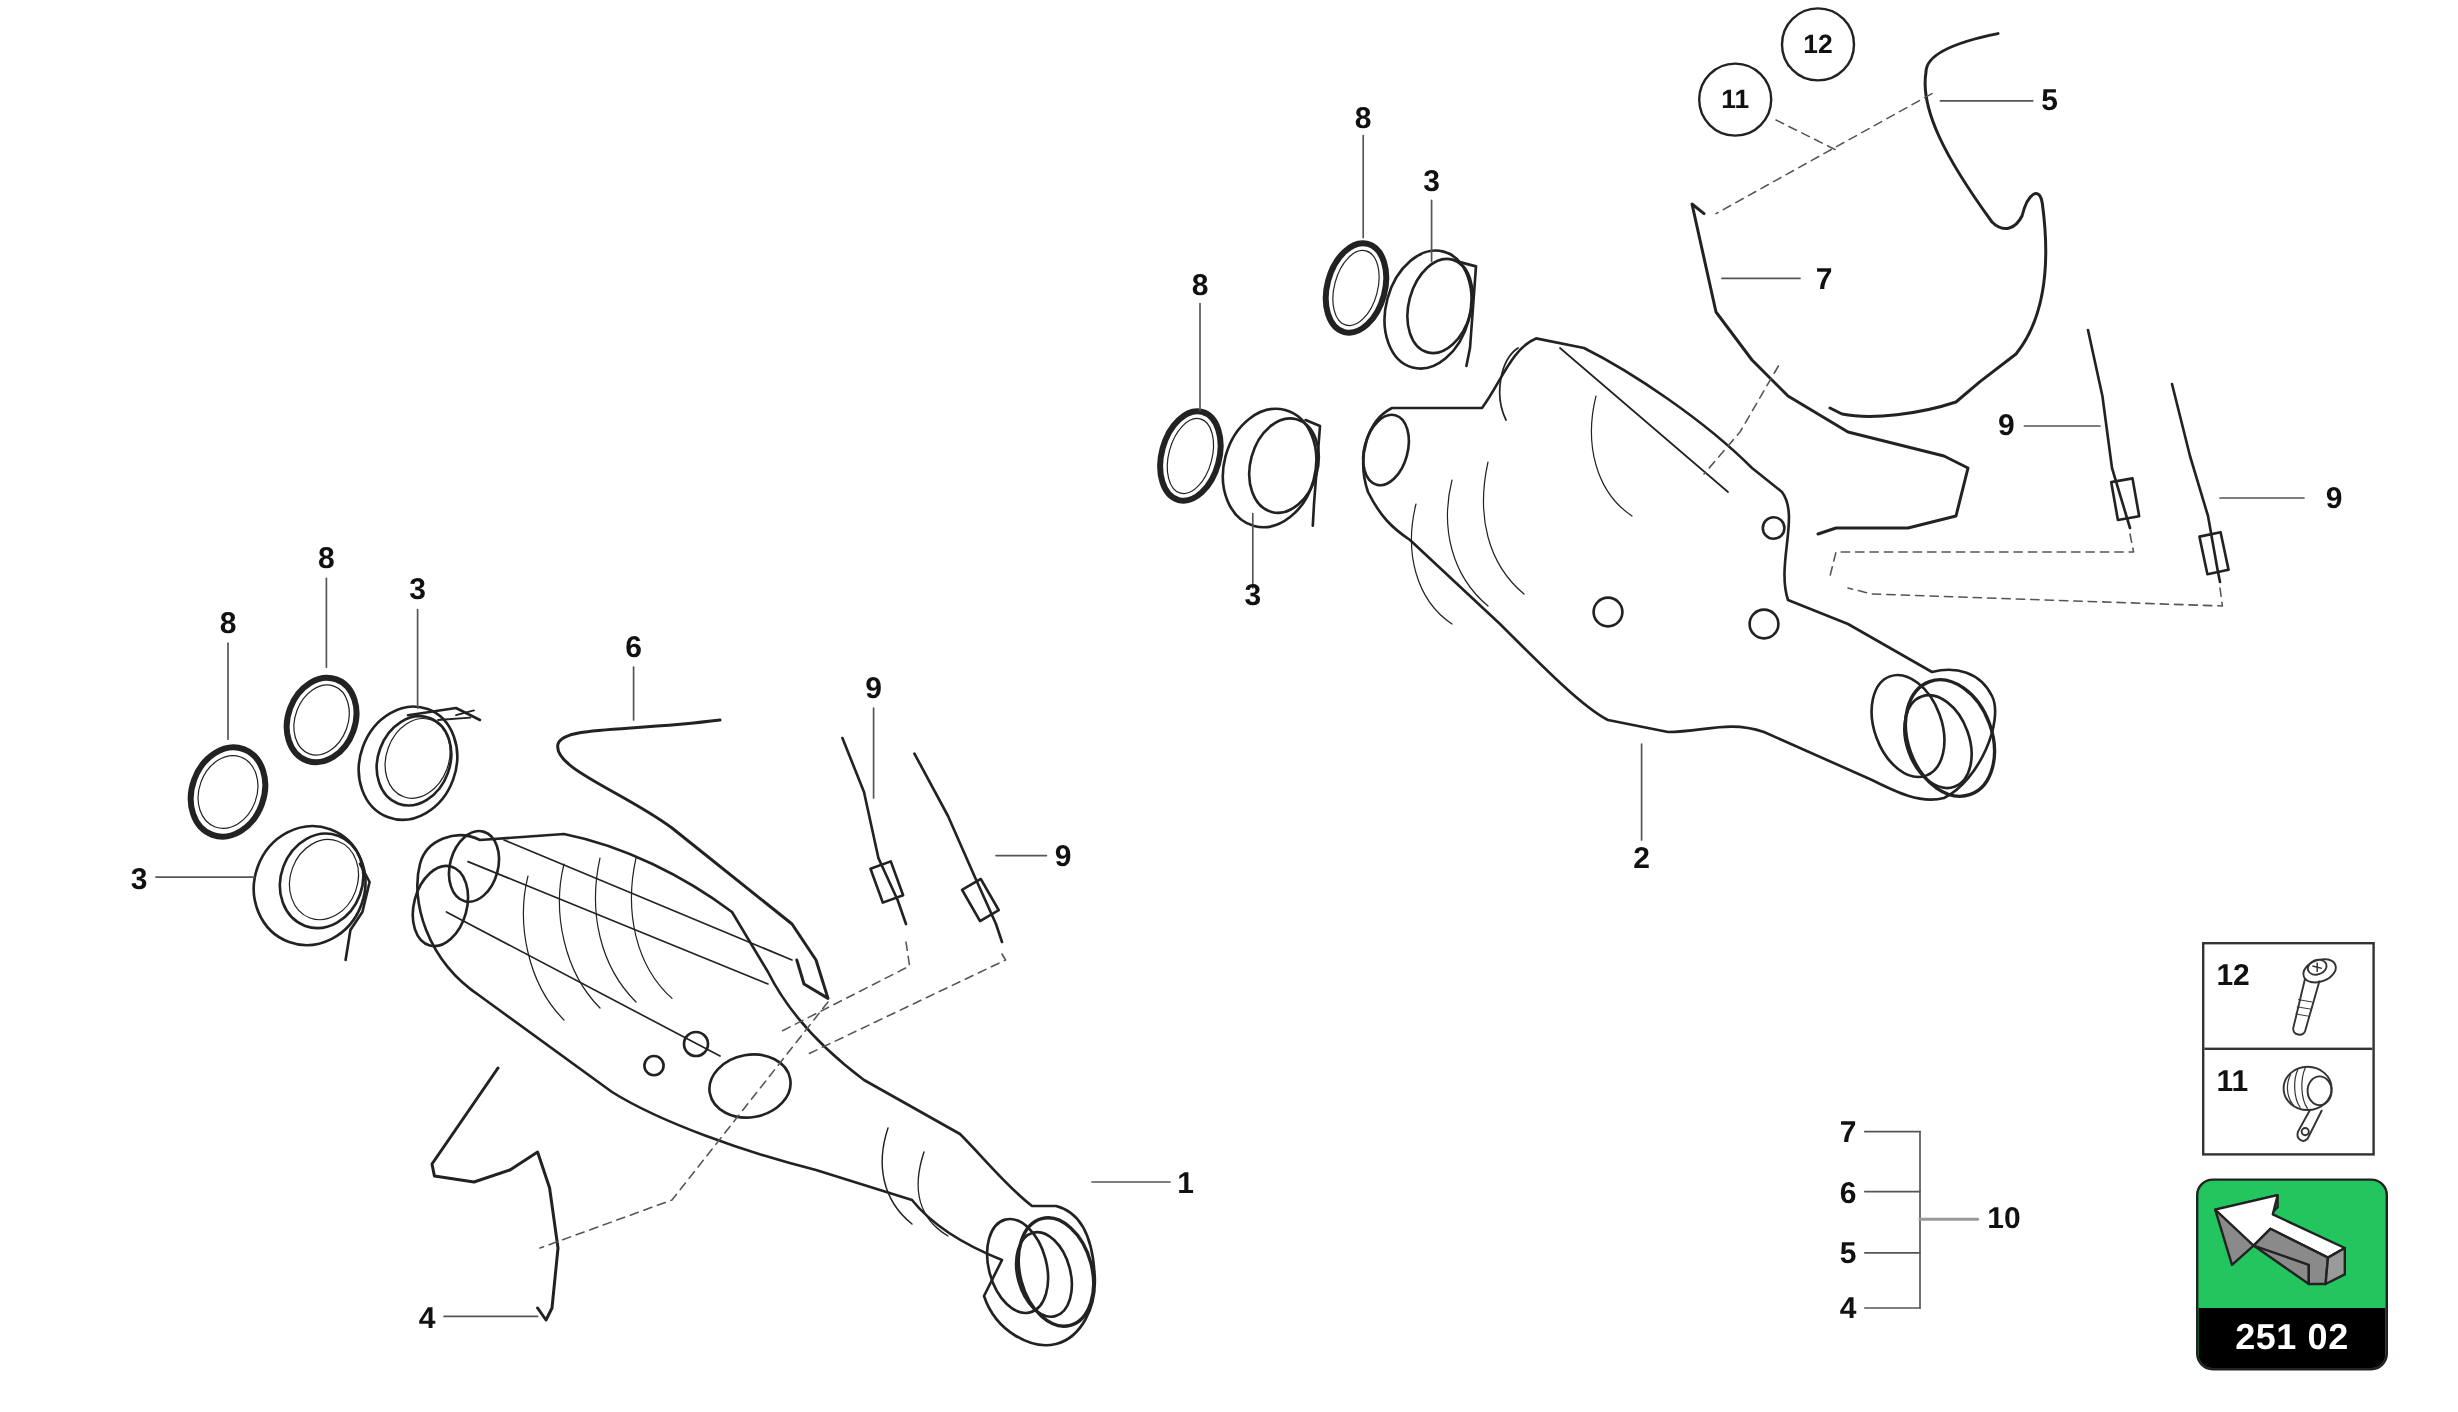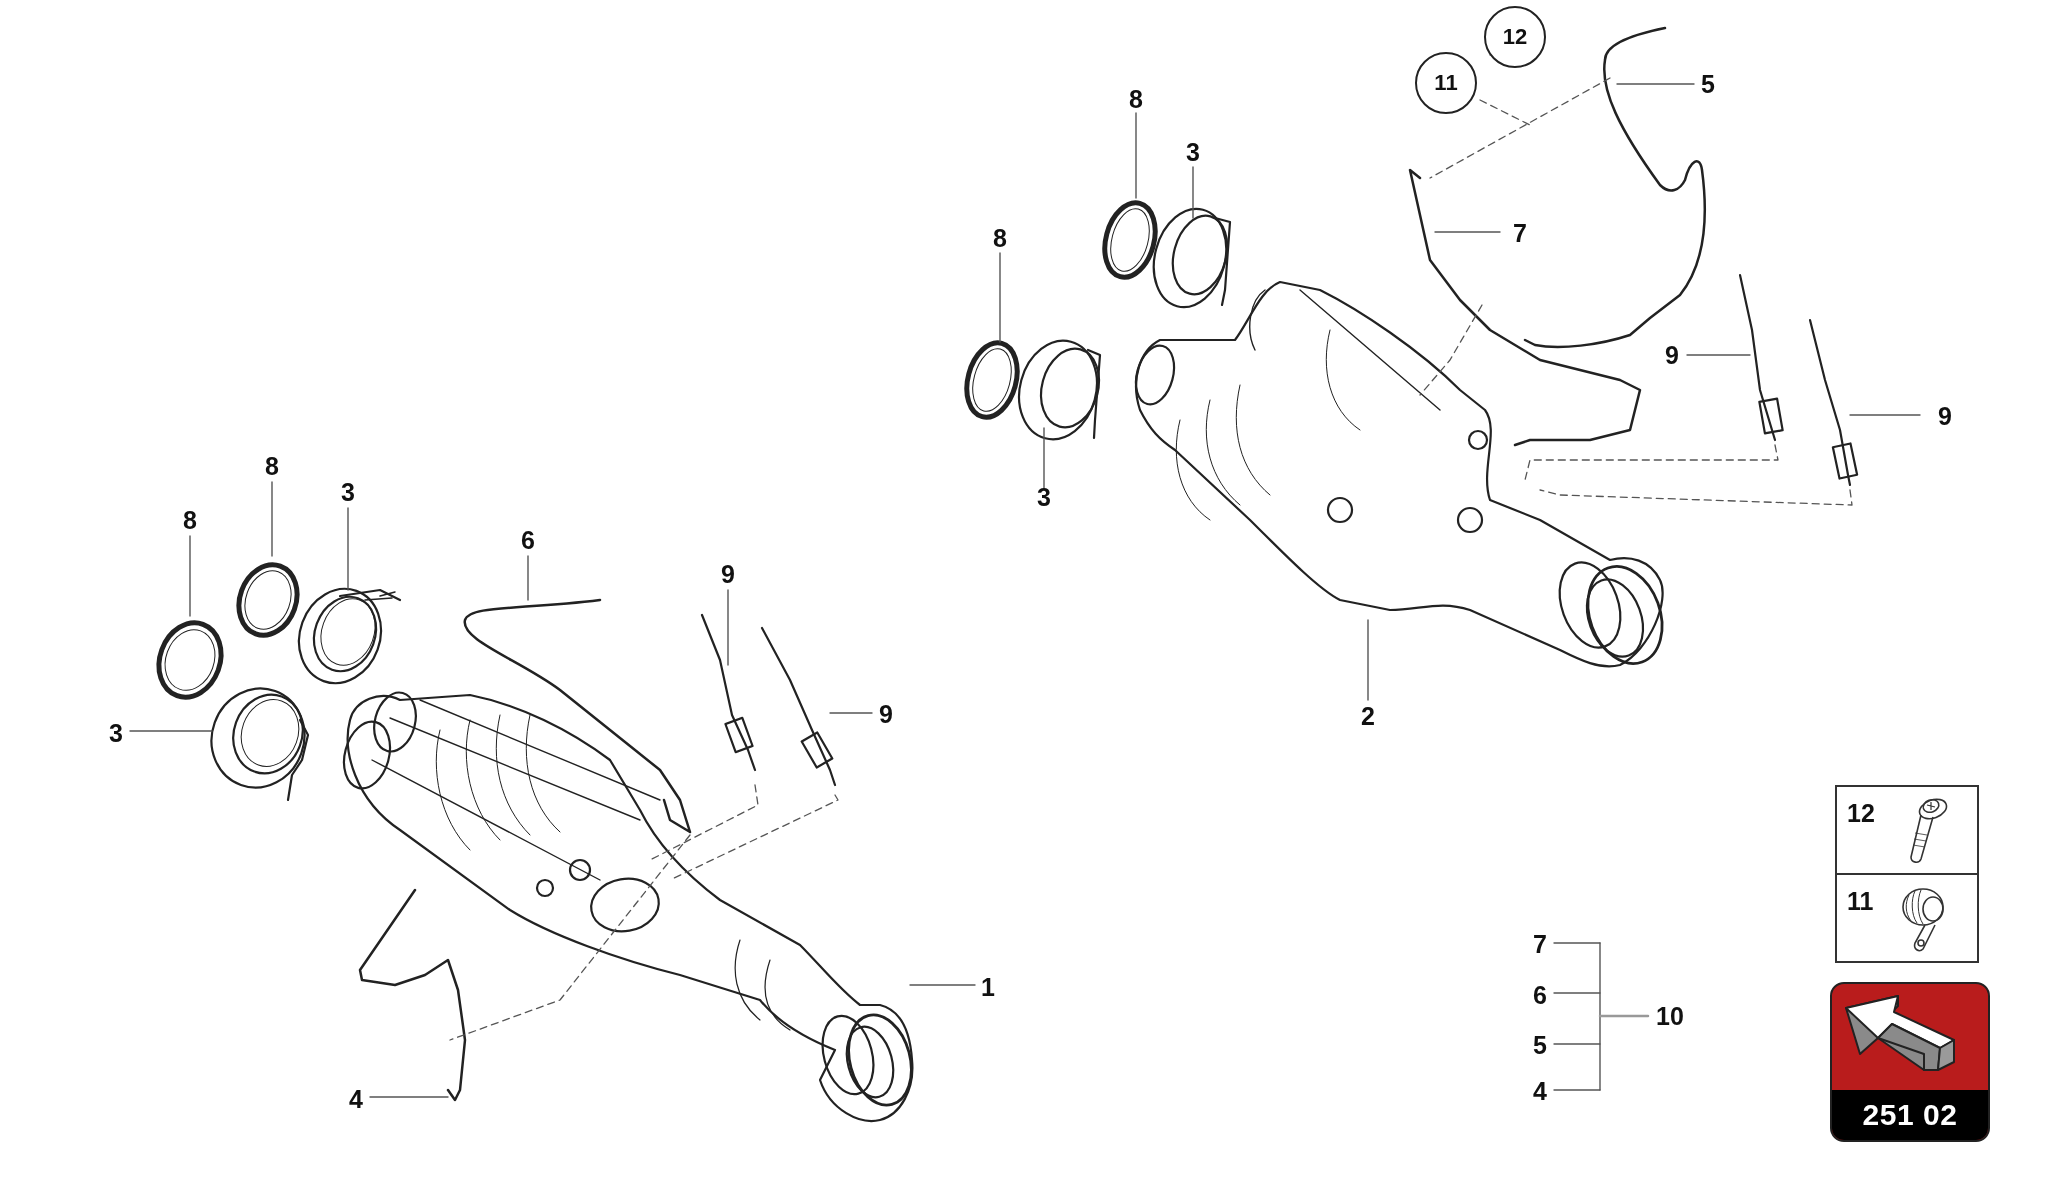--- a/index.html
+++ b/index.html
@@ -11,21 +11,21 @@
   .circle-ref { position: absolute; width: 58px; height: 58px; border: 2.5px solid #222; border-radius: 50%;
                 display: flex; align-items: center; justify-content: center; font-weight: bold;
                 font-size: 22px; color: #111; transform: translate(-50%, -50%); background: #fff; }
   .ref-box { position: absolute; left: 1835px; top: 785px; width: 140px; height: 174px;
              border: 2px solid #333; background: #fff; }
   .ref-cell { position: relative; height: 86px; border-bottom: 2px solid #333; }
   .ref-cell:last-child { border-bottom: none; height: 86px; }
   .ref-num { position: absolute; left: 10px; top: 12px; font-size: 25px; font-weight: bold; color: #111; }
   .ref-icon { position: absolute; right: 12px; top: 6px; width: 80px; height: 76px; }
   .page-badge { position: absolute; left: 1830px; top: 982px; width: 156px; height: 156px;
-                border: 2.5px solid #222; border-radius: 14px; overflow: hidden; background: #b91c1c; }
+                border: 2.5px solid #222; border-radius: 14px; overflow: hidden; background: #22c55e; }
   .badge-arrow { position: absolute; left: 0; top: 0; width: 156px; height: 104px; }
   .badge-label { position: absolute; left: 0; bottom: 0; width: 156px; height: 50px; background: #000;
                  color: #fff; font-weight: bold; font-size: 30px; display: flex; align-items: center;
                  justify-content: center; letter-spacing: 0.5px; }
 </style>
 </head>
 <body>
 
 <svg class="canvas" viewBox="0 0 2048 1177" xmlns="http://www.w3.org/2000/svg">
   <g fill="none" stroke="#222" stroke-width="2.2" stroke-linejoin="round" stroke-linecap="round">

